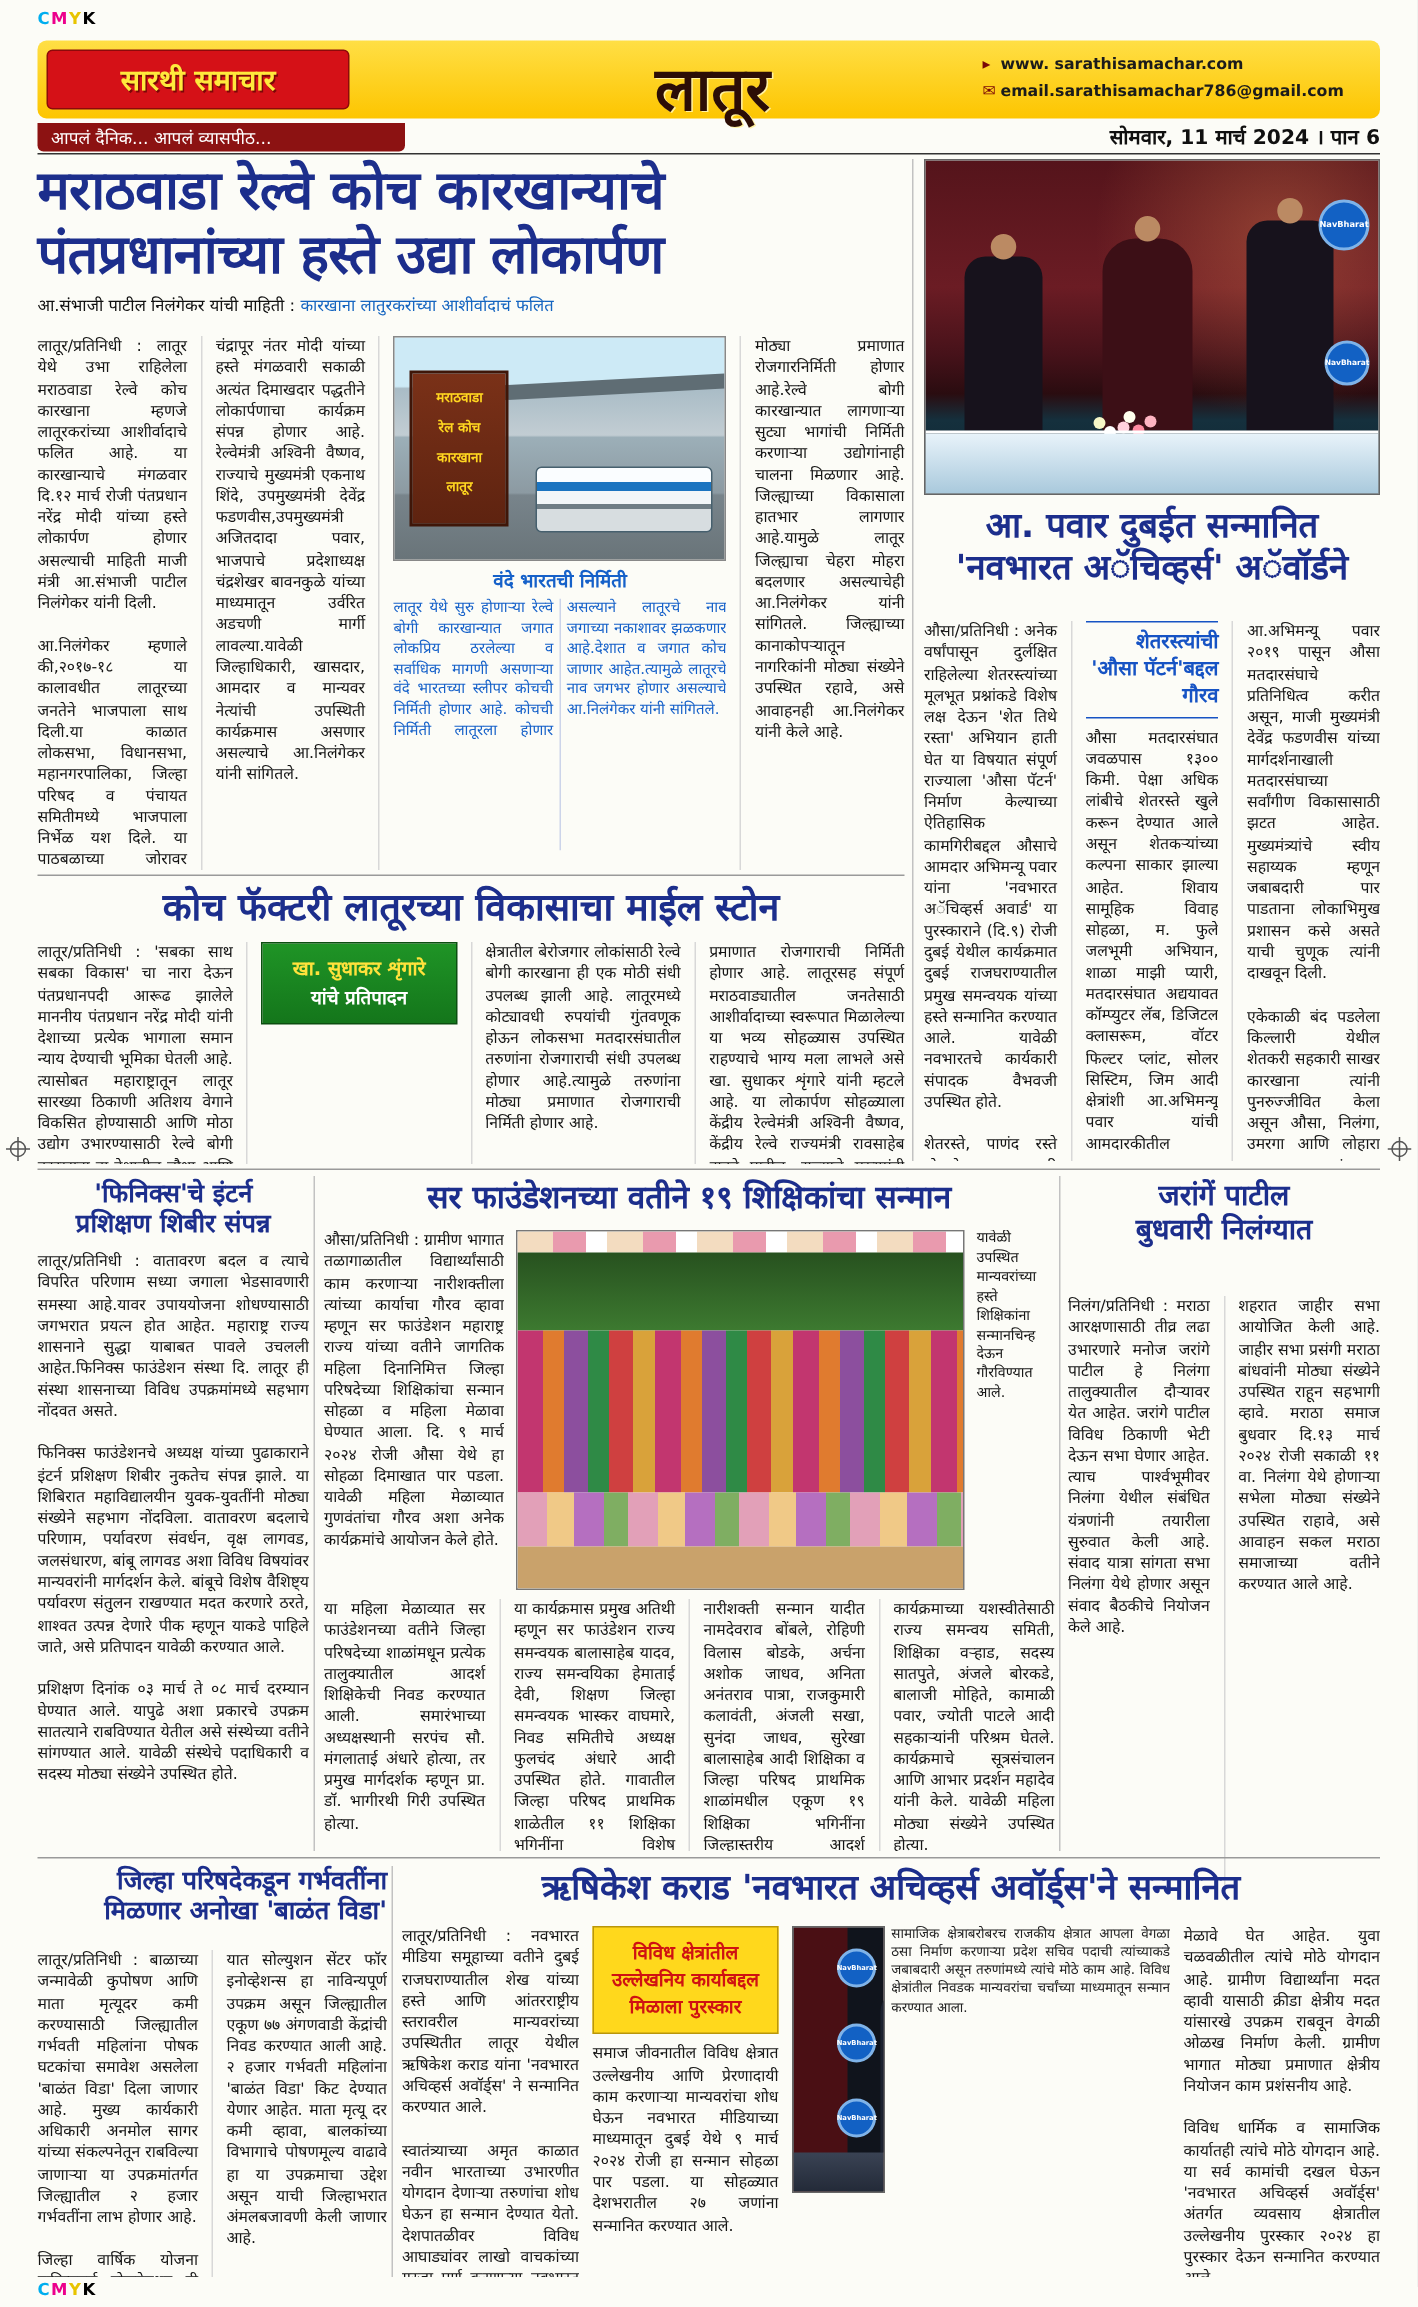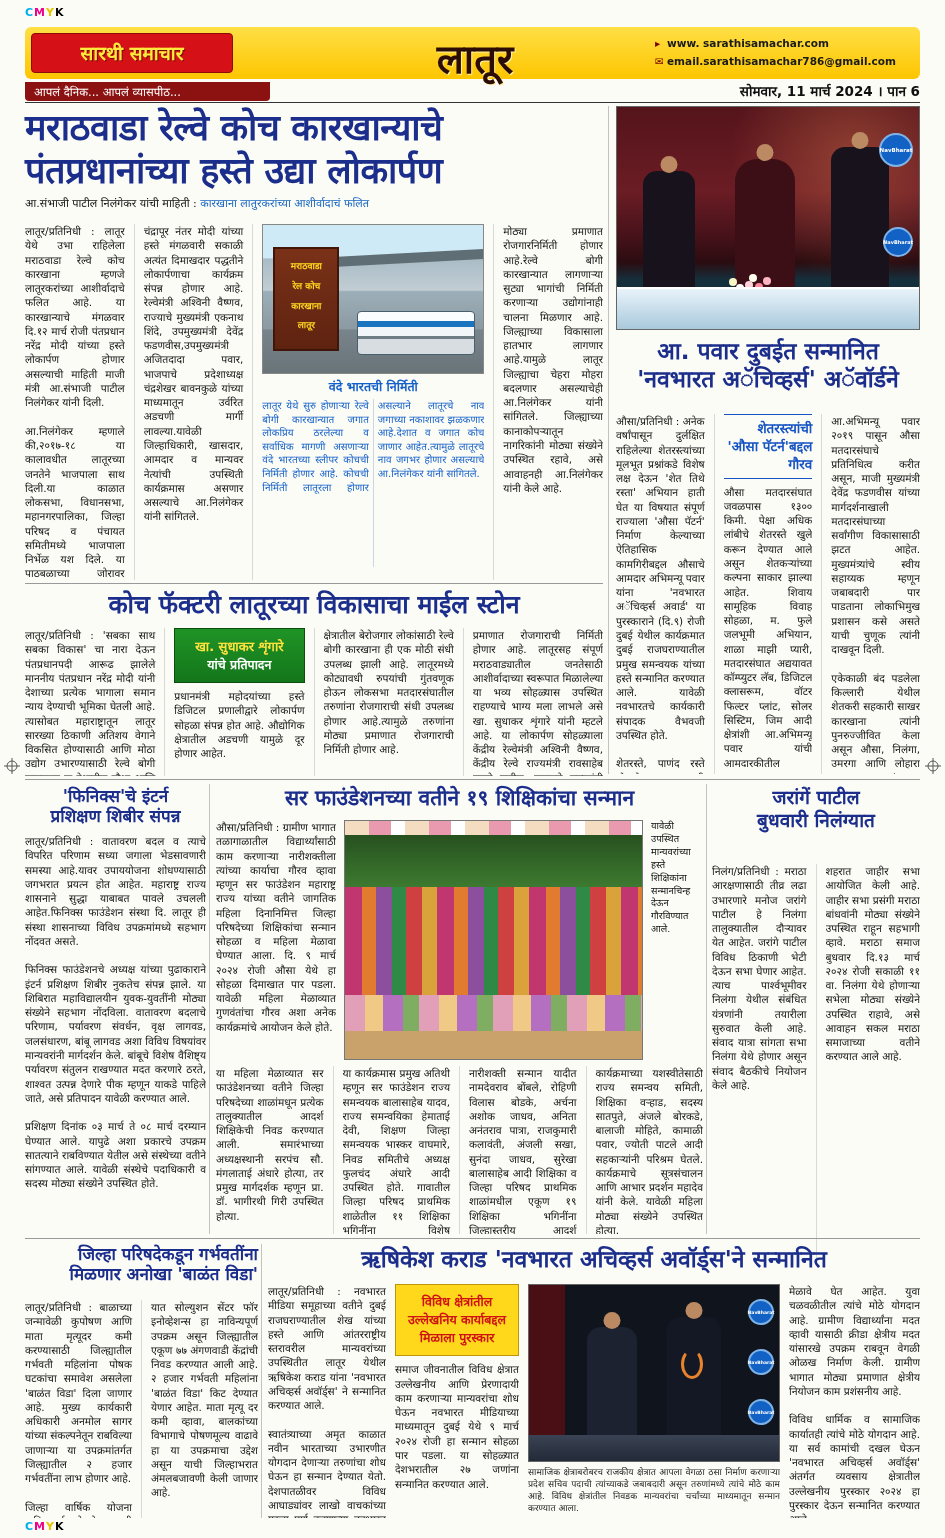--- a/index.html
+++ b/index.html
@@ -110,21 +110,21 @@
   .balant-body>div{flex:1}
 
   
   .karad-hl{left:268px;top:1246px;width:652px;font-size:23px;text-align:center}
   .karad-row{left:268px;top:1284px;width:652px;height:234px;display:flex;gap:9px}
   .karad-row .c1{flex:0 0 118px}
   .karad-row .c2{flex:0 0 124px;display:flex;flex-direction:column;gap:6px}
   .karad-row .c3{flex:1}
   .yellow-box{background:#ffd81c;border:1.5px solid #b9960a;color:#cf1212;font-weight:800;font-size:12.5px;
     text-align:center;padding:8px 5px;line-height:1.45}
-  .karad-photo-block{flex:0 0 252px;display:flex;flex-direction:column;gap:4px}
+  .karad-photo-block{flex:0 0 252px;display:flex;flex-direction:row;gap:4px}
   .photo-award2{position:relative;width:100%;height:178px;border:1px solid #666;overflow:hidden;
     background:linear-gradient(90deg,#4a0f14 0 36px,#10141c 36px),linear-gradient(180deg,#1a2030,#0b0e16)}
   .kp-floor{position:absolute;bottom:0;left:0;width:100%;height:26px;background:linear-gradient(180deg,#3a4354,#232a38)}
   .kp-garland{position:absolute;width:22px;height:30px;border:3px solid #e8842c;border-radius:50%;border-top-color:transparent}
   .karad-caption{font-size:9px;line-height:1.35;text-align:justify;white-space:pre-line;color:#222;overflow:hidden}
 </style>
 </head>
 <body>
 
 <div class="page">
@@ -225,21 +225,20 @@
   <div class="abs hline" style="left:25px;top:583px;width:578px"></div>
 
   <div class="abs hl coach-hl">कोच फॅक्टरी लातूरच्या विकासाचा माईल स्टोन</div>
   <div class="abs cols rule coach-body">
     <div class="body-text">लातूर/प्रतिनिधी : 'सबका साथ सबका विकास' चा नारा देऊन पंतप्रधानपदी आरूढ झालेले माननीय पंतप्रधान नरेंद्र मोदी यांनी देशाच्या प्रत्येक भागाला समान न्याय देण्याची भूमिका घेतली आहे. त्यासोबत महाराष्ट्रातून लातूर सारख्या ठिकाणी अतिशय वेगाने विकसित होण्यासाठी आणि मोठा उद्योग उभारण्यासाठी रेल्वे बोगी कारखाना हा देशातील चौथा आणि महाराष्ट्रातील पहिला ठरला असून लातूरच्या सर्वांगीण विकासाचा माईलस्टोन ठरणार आहे.</div>
     <div>
       <div class="green-box">
         <div class="gb1">खा. सुधाकर शृंगारे</div>
         <div class="gb2">यांचे प्रतिपादन</div>
       </div>
-      <div class="body-text" style="height:76px">प्रधानमंत्री महोदयांच्या हस्ते डिजिटल प्रणालीद्वारे लोकार्पण सोहळा संपन्न होत आहे. औद्योगिक क्षेत्रातील अडचणी यामुळे दूर होणार आहेत.</div>
     </div>
     <div class="body-text">क्षेत्रातील बेरोजगार लोकांसाठी रेल्वे बोगी कारखाना ही एक मोठी संधी उपलब्ध झाली आहे. लातूरमध्ये कोट्यावधी रुपयांची गुंतवणूक होऊन लोकसभा मतदारसंघातील तरुणांना रोजगाराची संधी उपलब्ध होणार आहे.त्यामुळे तरुणांना मोठ्या प्रमाणात रोजगाराची निर्मिती होणार आहे.</div>
     <div class="body-text">प्रमाणात रोजगाराची निर्मिती होणार आहे. लातूरसह संपूर्ण मराठवाड्यातील जनतेसाठी आशीर्वादाच्या स्वरूपात मिळालेल्या या भव्य सोहळ्यास उपस्थित राहण्याचे भाग्य मला लाभले असे खा. सुधाकर शृंगारे यांनी म्हटले आहे. या लोकार्पण सोहळ्याला केंद्रीय रेल्वेमंत्री अश्विनी वैष्णव, केंद्रीय रेल्वे राज्यमंत्री रावसाहेब दानवे पाटील, राज्याचे मुख्यमंत्री एकनाथराव शिंदे, उपमुख्यमंत्री देवेंद्रजी फडणवीस, उपमुख्यमंत्री अजित दादा पवार, भाजपाचे प्रदेशाध्यक्ष चंद्रशेखर बावनकुळे असे अनेक मान्यवर या कार्यक्रमास उपस्थित राहणार आहेत.</div>
   </div>
 
   <div class="abs hline" style="left:25px;top:779px;width:895px"></div>
 
   <div class="abs hl phoenix-hl">
     <div>'फिनिक्स'चे इंटर्न</div>
     <div>प्रशिक्षण शिबीर संपन्न</div>

